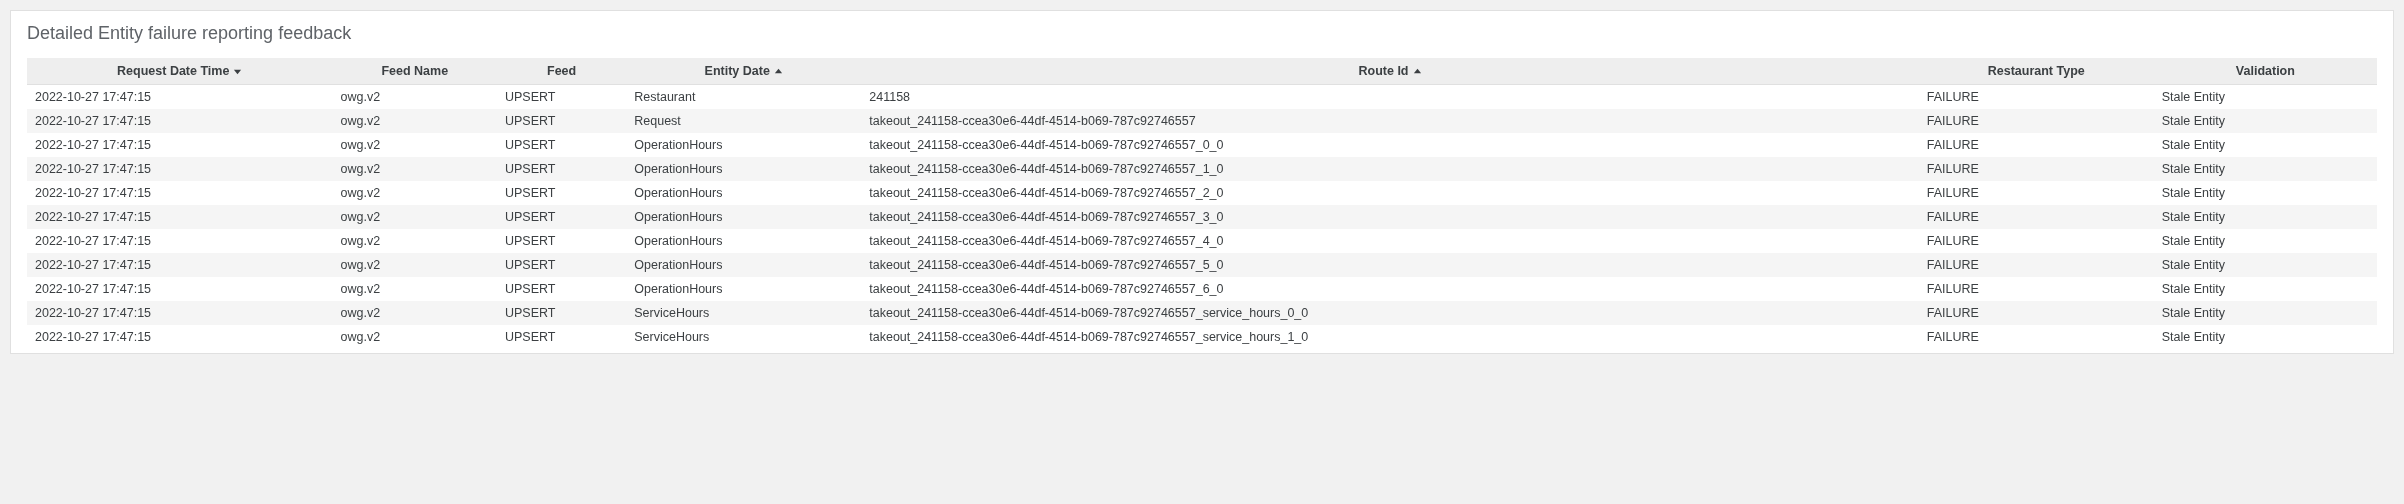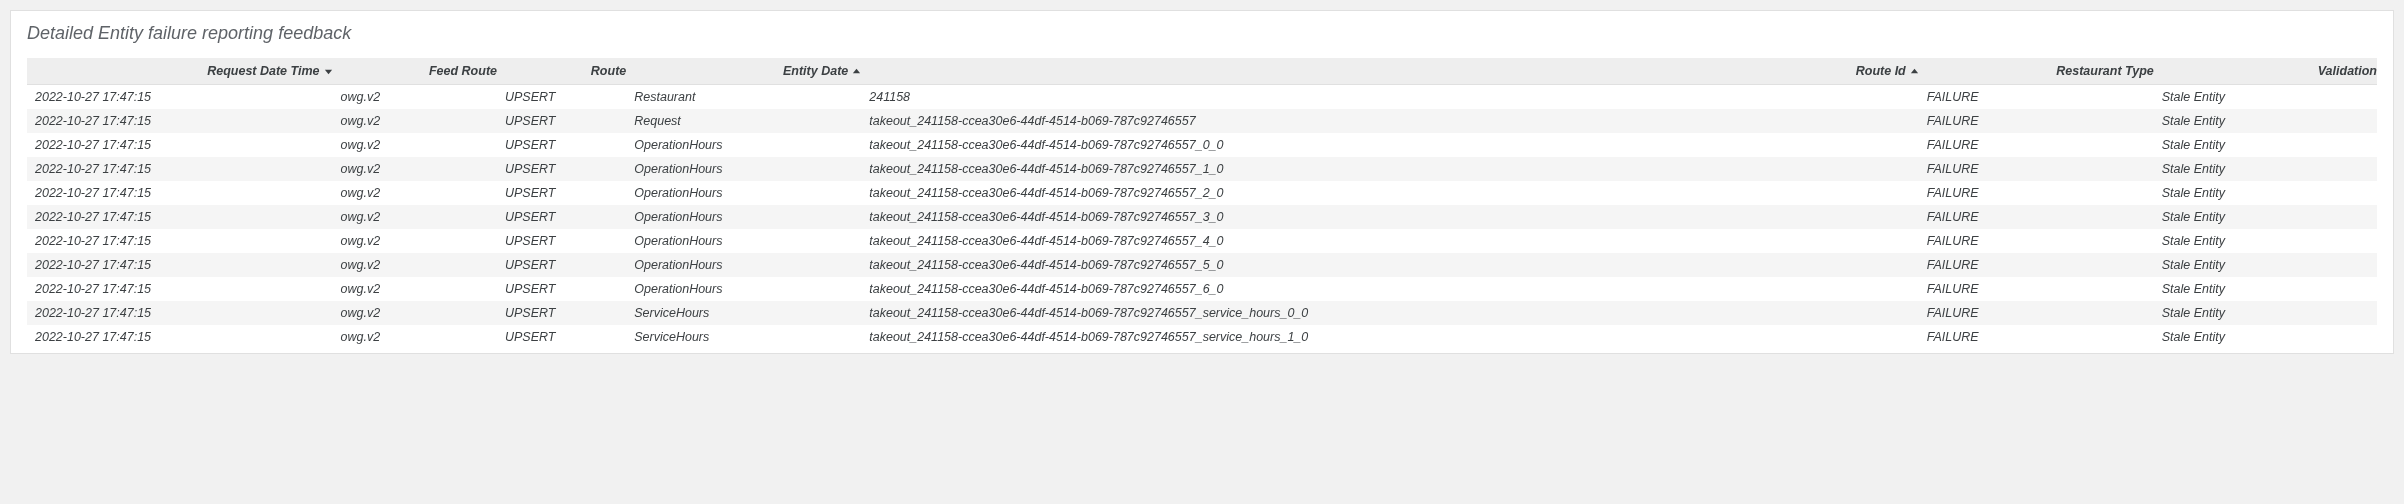--- a/index.html
+++ b/index.html
@@ -4,45 +4,44 @@
   <style>
     * { margin: 0; padding: 0; box-sizing: border-box; }
     body {
       background: #f1f1f1;
       font-family: Arial, Helvetica, sans-serif;
       font-size: 13px;
       color: #3c4043;
     }
     .page-wrap {
       padding: 10px;
-      font-style: italic;
     }
     .card {
       background: #fff;
       border: 1px solid #e0e0e0;
       padding: 12px 16px 4px 16px;
     }
     .card-title {
       font-size: 18px;
       color: #5f6368;
       font-weight: 400;
       margin-bottom: 14px;
     }
     table.data-table {
       width: 100%;
       border-collapse: collapse;
       table-layout: fixed;
     }
     table.data-table th {
       background: #eeeeee;
-      text-align: right;
+      text-align: center;
       font-weight: 700;
       font-size: 12.5px;
       color: #3c4043;
-      padding: 6px 0;
+      padding: 6px 12px;
       border-bottom: 1px solid #e0e0e0;
       white-space: nowrap;
     }
     table.data-table th .th-inner {
       display: inline-flex;
       align-items: center;
       gap: 4px;
     }
     table.data-table tbody td {
       padding: 5px 8px;
@@ -91,26 +90,26 @@
           <th>
             <span class="th-inner">
               <span>Request Date Time</span>
               <svg class="sort-icon" width="9" height="9" viewBox="0 0 10 10">
                   <path d="M1 3 L5 8 L9 3 Z" fill="#3c4043"></path>
                 </svg>
             </span>
           </th>
           <th>
             <span class="th-inner">
-                <span>Feed Route</span>
-              </span>
-          </th>
-          <th>
-            <span class="th-inner">
-                <span>Route</span>
+                <span>Feed Name</span>
+              </span>
+          </th>
+          <th>
+            <span class="th-inner">
+                <span>Feed</span>
               </span>
           </th>
           <th>
             <span class="th-inner">
               <span>Entity Date</span>
               <svg class="sort-icon" width="9" height="9" viewBox="0 0 10 10">
                   <path d="M1 7 L5 2 L9 7 Z" fill="#3c4043"></path>
                 </svg>
             </span>
           </th>

